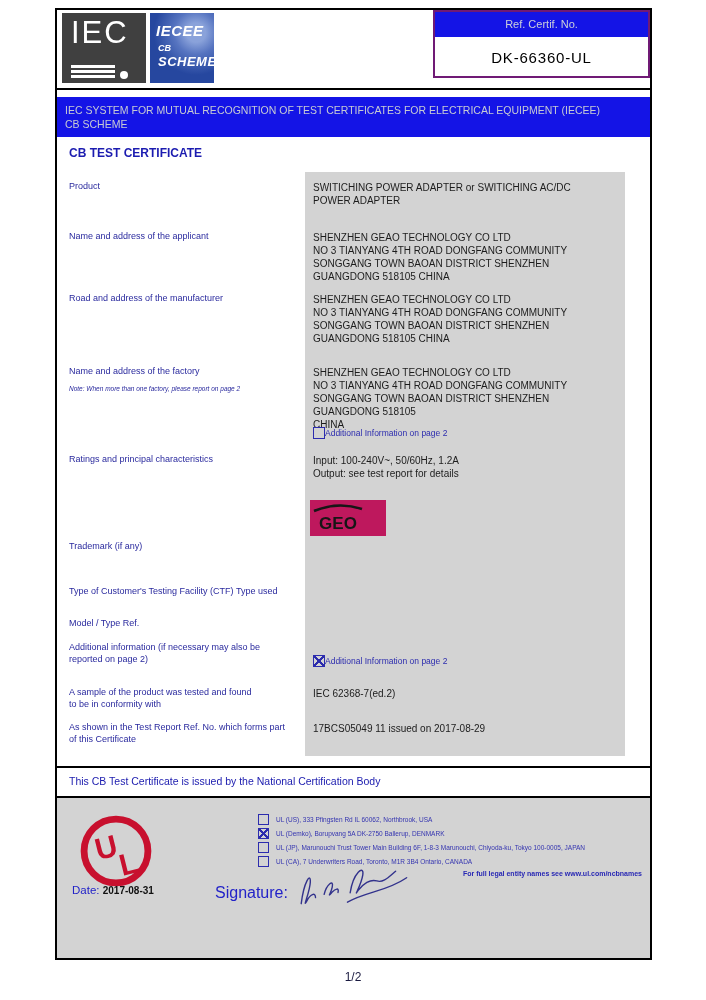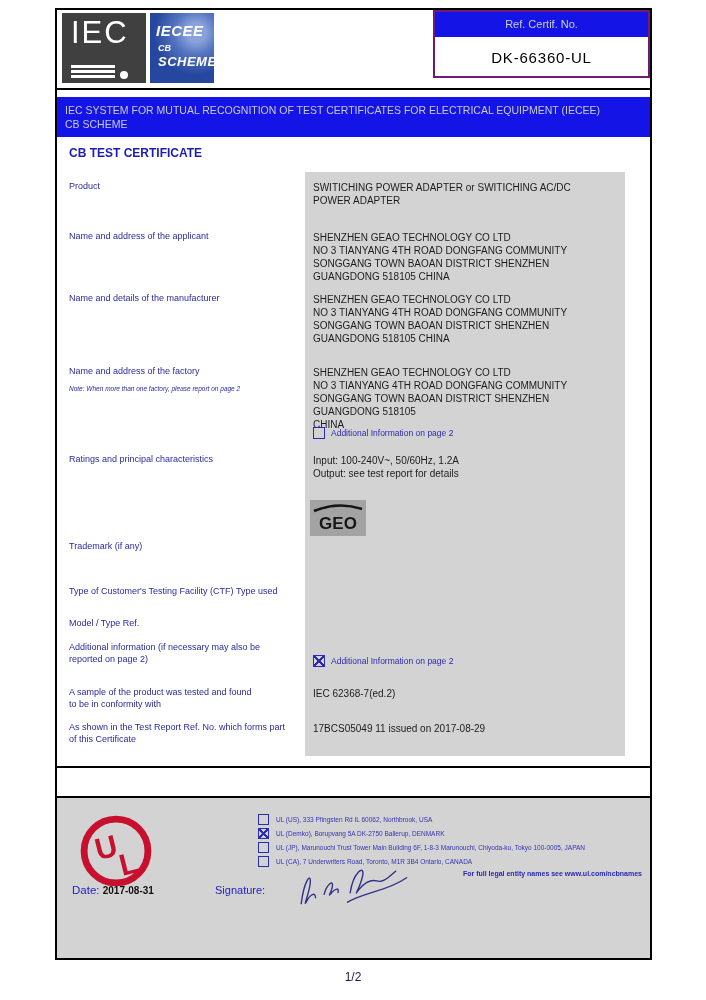--- a/index.html
+++ b/index.html
@@ -27,40 +27,40 @@
                 text-align:center;line-height:42px;}
   
   #banner{position:absolute;left:0;right:0;top:87px;height:40px;background:#1414e6;
           color:#c7cbd3;font-size:10.5px;box-sizing:border-box;padding:6px 0 0 8px;line-height:14px;}
   #title{position:absolute;left:12px;top:136px;color:#1c1cb0;font-weight:bold;font-size:12px;}
   
   #graycol{position:absolute;left:248px;top:162px;width:320px;height:584px;background:#d3d3d3;}
   .lab{position:absolute;left:12px;color:#2a2a9e;font-size:9px;line-height:11.5px;white-space:pre;}
   .note{position:absolute;left:12px;color:#2a2a9e;font-size:6.5px;font-style:italic;white-space:pre;}
   .val{position:absolute;left:256px;color:#1c1c1c;font-size:10px;line-height:13px;white-space:pre;}
-  .cbrow{position:absolute;display:flex;align-items:center;gap:6px;}
+  .cbrow{position:absolute;display:flex;align-items:center;}
   .cb{width:10px;height:10px;border:1px solid #2c2cae;flex:0 0 auto;}
   .cb.checked{background-image:
       linear-gradient(45deg, transparent 43%, #2c2cae 43%, #2c2cae 57%, transparent 57%),
       linear-gradient(135deg, transparent 43%, #2c2cae 43%, #2c2cae 57%, transparent 57%);}
   .cblab{color:#2c2cae;font-size:8.5px;}
-  #geologo{position:absolute;left:253px;top:490px;width:56px;height:36px;background:#a3a3a3;}
+  #geologo{position:absolute;left:253px;top:490px;width:76px;height:36px;background:#be185d;}
   
   #sep1{position:absolute;left:0;right:0;top:756px;border-top:2px solid #000;}
   #issued{position:absolute;left:12px;top:765px;color:#2020b0;font-size:10.5px;}
   #fgray{position:absolute;left:0;right:0;top:786px;bottom:0;background:#d3d3d3;border-top:2px solid #000;}
   #ullogo{position:absolute;left:21px;top:15px;width:76px;height:76px;}
   .office{position:absolute;display:flex;align-items:center;gap:7px;left:201px;}
   .office .cb{width:9px;height:9px;}
   .office .otxt{color:#3434b0;font-size:6.5px;white-space:pre;}
   #legal{position:absolute;right:8px;top:72px;color:#2828b4;font-size:7px;font-weight:bold;}
   #daterow{position:absolute;left:15px;top:86px;font-size:11.5px;}
   #daterow .dlab{color:#2222c8;}
   #daterow .dval{color:#111;font-size:10px;font-weight:bold;}
-  #siglab{position:absolute;left:158px;top:86px;color:#2222c8;font-size:11px;}
+  #siglab{position:absolute;left:158px;top:86px;color:#2222c8;font-size:16px;}
   #sigsvg{position:absolute;left:228px;top:62px;}
   #signame{position:absolute;left:0;right:0;top:132px;text-align:center;color:#222;
            font-size:9.5px;transform:translateX(-28px);}
   #pagenum{position:absolute;left:0;right:0;top:970px;text-align:center;color:#1a1a40;font-size:12px;}
 </style>
 </head>
 <body>
 
 <div id="page">
   <div id="frame">
@@ -96,21 +96,21 @@
     <div class="lab" style="top:171px">Product</div>
     <div class="val" style="top:171px">SWITICHING POWER ADAPTER or SWITICHING AC/DC
 POWER ADAPTER</div>
 
     <div class="lab" style="top:221px">Name and address of the applicant</div>
     <div class="val" style="top:221px">SHENZHEN GEAO TECHNOLOGY CO LTD
 NO 3 TIANYANG 4TH ROAD DONGFANG COMMUNITY
 SONGGANG TOWN BAOAN DISTRICT SHENZHEN
 GUANGDONG 518105 CHINA</div>
 
-    <div class="lab" style="top:283px">Name and details of the manufacturer</div>
+    <div class="lab" style="top:283px">Road and address of the manufacturer</div>
     <div class="val" style="top:283px">SHENZHEN GEAO TECHNOLOGY CO LTD
 NO 3 TIANYANG 4TH ROAD DONGFANG COMMUNITY
 SONGGANG TOWN BAOAN DISTRICT SHENZHEN
 GUANGDONG 518105 CHINA</div>
 
     <div class="lab" style="top:356px">Name and address of the factory</div>
     <div class="note" style="top:375px">Note: When more than one factory, please report on page 2</div>
     <div class="val" style="top:356px">SHENZHEN GEAO TECHNOLOGY CO LTD
 NO 3 TIANYANG 4TH ROAD DONGFANG COMMUNITY
 SONGGANG TOWN BAOAN DISTRICT SHENZHEN
@@ -147,20 +147,21 @@
 
     <div class="lab" style="top:677px">A sample of the product was tested and found
 to be in conformity with</div>
     <div class="val" style="top:677px">IEC 62368-7(ed.2)</div>
 
     <div class="lab" style="top:712px">As shown in the Test Report Ref. No. which forms part
 of this Certificate</div>
     <div class="val" style="top:712px">17BCS05049 11 issued on 2017-08-29</div>
 
     <div id="sep1"></div>
+    <div id="issued">This CB Test Certificate is issued by the National Certification Body</div>
 
     <div id="fgray">
       <div id="ullogo">
         <svg width="76" height="76" viewBox="0 0 100 100">
           <circle cx="50" cy="50" r="42" fill="none" stroke="#c8102e" stroke-width="9"></circle>
           <g transform="rotate(-14 50 50)" fill="#c8102e" font-family="Liberation Sans, sans-serif" font-weight="bold">
             <text x="24" y="56" font-size="40">U</text>
             <text x="50" y="84" font-size="40">L</text>
           </g>
         </svg>

